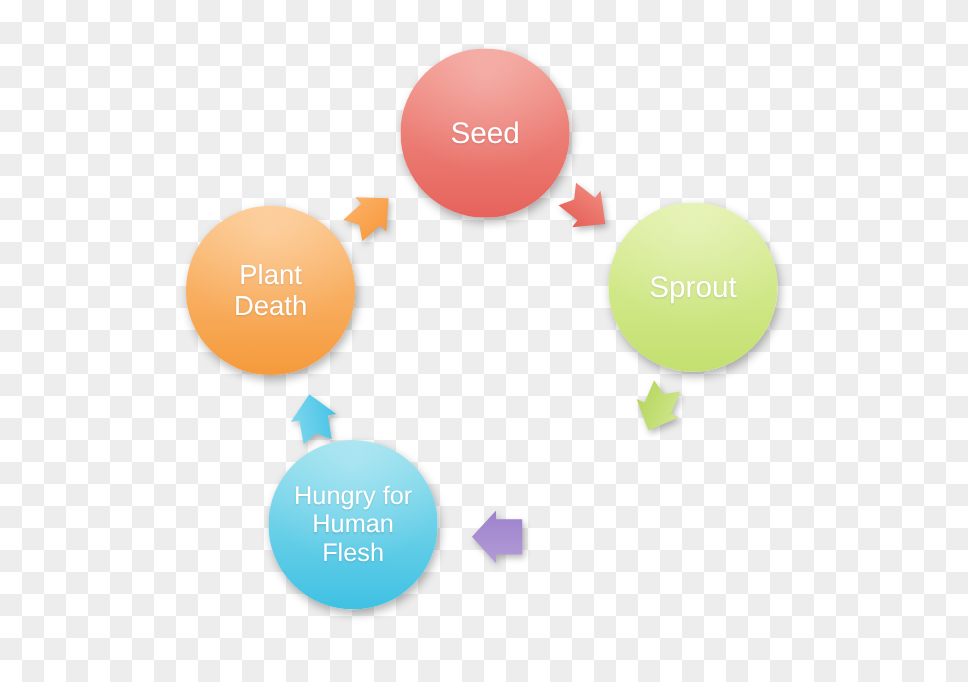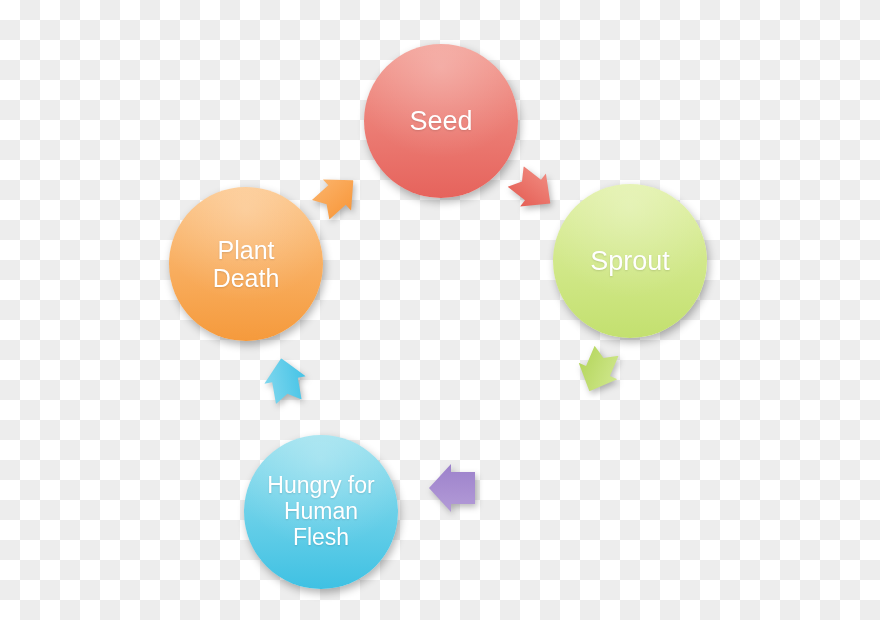--- a/index.html
+++ b/index.html
@@ -32,21 +32,21 @@
     z-index: 2;
   }
   .node .label {
     width: 112px;
     line-height: 1.12;
     text-shadow: 0 1px 2px rgba(0,0,0,0.13);
   }
   .n-seed         { left: 364px; top:  44px; }
   .n-sprout       { left: 553px; top: 184px; }
   .n-forming-jaw  { left: 480px; top: 408px; }
-  .n-hungry       { left: 244px; top: 435px; justify-content: center; }
+  .n-hungry       { left: 244px; top: 400px; justify-content: center; }
   .n-plant-death  { left: 169px; top: 187px; }
 
   .n-seed .label, .n-sprout .label { font-size: 27px; }
   .n-forming-jaw .label, .n-plant-death .label { font-size: 25px; }
   .n-hungry .label { font-size: 23px; }
 
   
   .arrow {
     position: absolute;
     z-index: 1;

